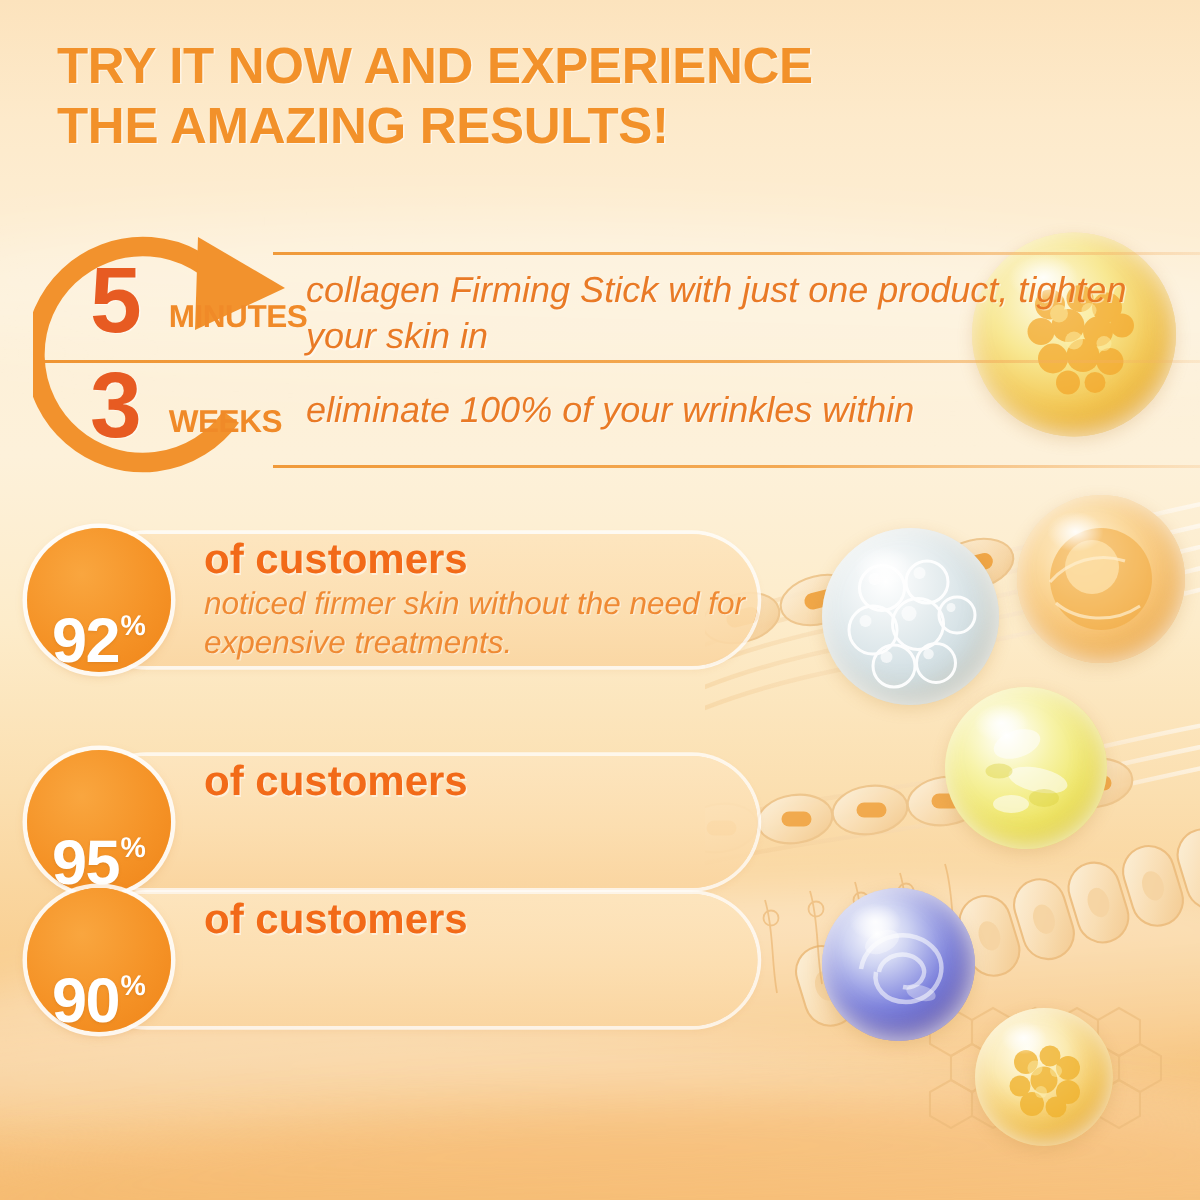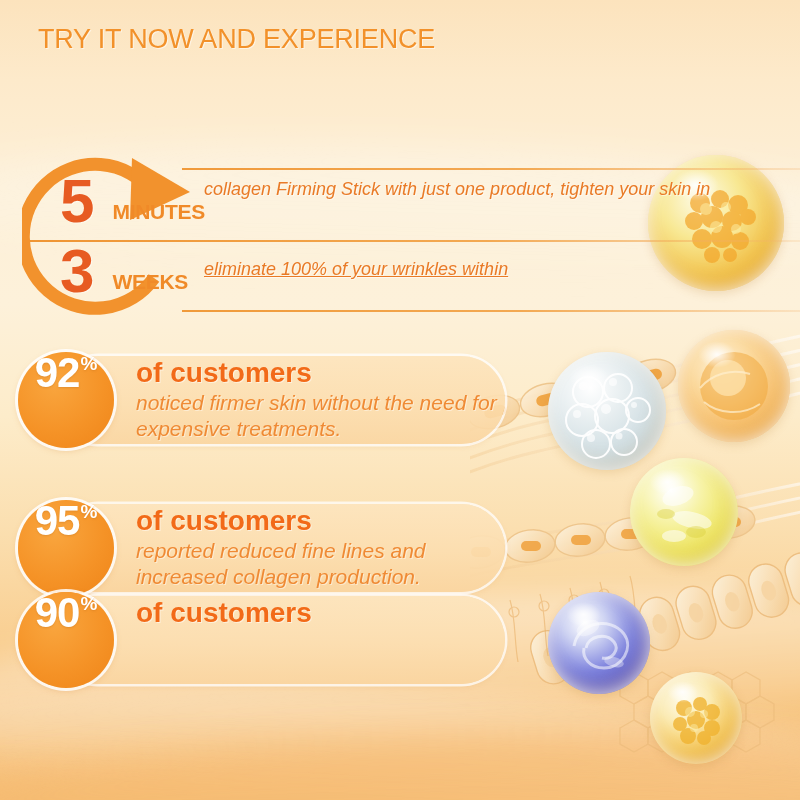--- a/index.html
+++ b/index.html
@@ -63,22 +63,22 @@
     transform: rotate(1.5deg);
     filter: blur(18px);
   }
 
   
   .headline {
     position: absolute;
     left: 38px;
     top: 24px;
     width: 700px;
-    font-size: 27px;
-    font-weight: normal;
+    font-size: 34px;
+    font-weight: bold;
     line-height: 1.18;
     letter-spacing: -0.2px;
     color: #f2912a;
     text-shadow: 1px 1px 0 rgba(255,255,255,.55);
   }
   .headline div { white-space: nowrap; }
 
   
   .cycle-block {
     position: absolute;
@@ -124,28 +124,28 @@
     color: #f08a28;
     letter-spacing: -0.3px;
     padding-bottom: 7px;
     margin-left: 18px;
   }
   .ng-minutes { left: 38px; top: 22px; }
   .ng-weeks   { left: 38px; top: 92px; }
 
   .cycle-text {
     position: absolute;
-    font-size: 18px;
+    font-size: 24px;
     font-style: italic;
     color: #e97a26;
     line-height: 1.3;
     text-shadow: 1px 1px 0 rgba(255,255,255,.5);
   }
   .ct-1 { left: 182px; top: 26px; }
-  .ct-2 { left: 182px; top: 106px; text-decoration: underline; }
+  .ct-2 { left: 182px; top: 106px; }
 
   
   .stat {
     position: absolute;
     left: 18px;
     width: 487px;
     height: 96px;
   }
   .stat-1 { top: 352px; }
   .stat-2 { top: 500px; }
@@ -167,21 +167,21 @@
     position: absolute;
     left: 0;
     top: 0;
     width: 96px;
     height: 96px;
     border-radius: 50%;
     background: radial-gradient(circle at 38% 32%, #f9a63f 0%, #f59327 55%, #ef8418 100%);
     box-shadow: 0 0 0 3px rgba(255,255,255,.85),
                 0 2px 7px rgba(205,122,40,.35);
     display: flex;
-    align-items: flex-start;
+    align-items: flex-end;
     justify-content: center;
   }
   .badge-inner {
     display: flex;
     align-items: flex-start;
     color: #fff;
     text-shadow: 0 1px 2px rgba(190,110,30,.35);
   }
   .badge-num {
     font-size: 42px;
@@ -490,20 +490,21 @@
       <g opacity=".45" fill="#fdf0b0">
         <circle cx="40" cy="40" r="5"></circle>
           <circle cx="54" cy="42" r="4"></circle>
         <circle cx="44" cy="56" r="4"></circle>
       </g>
     </svg>
   </div>
 
   <div class="headline">
     <div>TRY IT NOW AND EXPERIENCE</div>
+    <div>THE AMAZING RESULTS!</div>
   </div>
 
   <div class="cycle-block">
 
     <div class="rule rule-top"></div>
     <div class="rule rule-mid"></div>
     <div class="rule rule-bottom"></div>
 
     <div class="ring-wrap">
       <svg width="180" height="172" viewBox="0 0 180 172">
@@ -544,21 +545,20 @@
   <div class="stat stat-2">
     <div class="pill"></div>
     <div class="badge">
       <div class="badge-inner">
         <span class="badge-num">95</span>
         <span class="badge-pct">%</span>
       </div>
     </div>
     <div class="stat-body">
       <div class="stat-title">of customers</div>
-      <div class="stat-desc">reported reduced fine lines and increased collagen production.</div>
     </div>
   </div>
 
   <div class="stat stat-3">
     <div class="pill"></div>
     <div class="badge">
       <div class="badge-inner">
         <span class="badge-num">90</span>
         <span class="badge-pct">%</span>
       </div>

